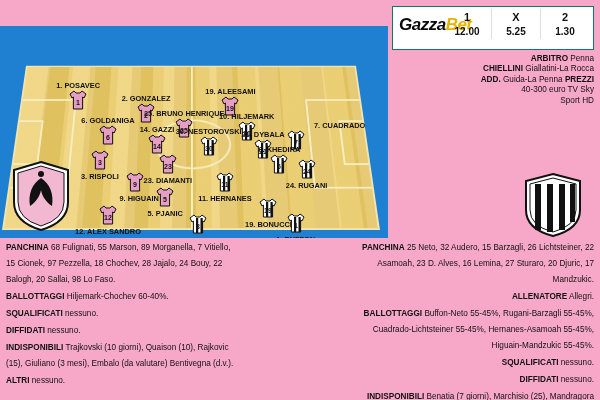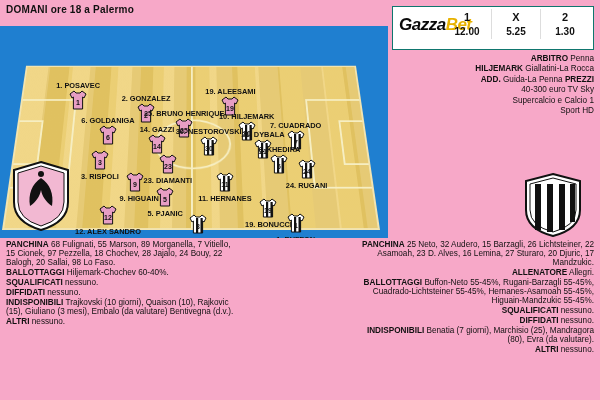--- a/index.html
+++ b/index.html
@@ -67,33 +67,32 @@
   
   .refblock{position:absolute;right:6px;top:54px;width:200px;text-align:right;font-size:8.2px;color:#111;line-height:10.4px;}
   .refblock b{font-weight:bold;}
   .refblock .row{margin-bottom:0px;}
 
   
   .crest-left{position:absolute;left:10px;top:160px;width:62px;height:72px;}
   .crest-right{position:absolute;right:16px;top:172px;width:62px;height:66px;}
 
   
-  .col{position:absolute;font-size:8.2px;line-height:9px;color:#111;}
+  .col{position:absolute;font-size:8.2px;line-height:16px;color:#111;}
   .col-left{left:6px;top:240px;width:232px;text-align:left;}
   .col-right{right:6px;top:240px;width:232px;text-align:right;}
   .col b{font-weight:bold;}
   .col .blk{margin-bottom:1px;}
 </style>
 </head>
 <body>
 
 <div class="page">
 
   <div class="header">
-    <div class="hdr-line1">DOMANI ore 18 a Palermo</div>
   </div>
 
   <div class="pitch-wrap">
     <div class="pitch">
       <div class="field">
         <div class="field-stripes"></div>
         <div class="fg">
           <div class="box-left"></div>
           <div class="box-left-sm"></div>
           <div class="box-right"></div>
@@ -239,21 +238,21 @@
         </div>
         <div class="player" style="left: 295.68px; top: 115.28px;">
           <div class="shirt">
             <svg width="18" height="20" viewBox="0 0 18 20">
               <path d="M5 1 L7 3 L11 3 L13 1 L17 4 L15 8 L13.6 7 L13.6 19 L4.4 19 L4.4 7 L3 8 L1 4 Z" fill="#ffffff" stroke="#111" stroke-width="1"></path>
               <rect x="7" y="4" width="2.2" height="15" fill="#111"></rect>
               <rect x="11.5" y="4" width="2.2" height="15" fill="#111"></rect>
               <text x="9" y="15" font-size="7" font-family="Liberation Sans, sans-serif" font-weight="bold" fill="#111" text-anchor="middle">7</text>
             </svg>
           </div>
-          <div class="pname above" style="top: -20px;">7. CUADRADO</div>
+          <div class="pname above" style="top: -20px; margin-left: 44px;">7. CUADRADO</div>
         </div>
         <div class="player" style="left: 279.36px; top: 138.74px;">
           <div class="shirt">
             <svg width="18" height="20" viewBox="0 0 18 20">
               <path d="M5 1 L7 3 L11 3 L13 1 L17 4 L15 8 L13.6 7 L13.6 19 L4.4 19 L4.4 7 L3 8 L1 4 Z" fill="#ffffff" stroke="#111" stroke-width="1"></path>
               <rect x="7" y="4" width="2.2" height="15" fill="#111"></rect>
               <rect x="11.5" y="4" width="2.2" height="15" fill="#111"></rect>
               <text x="9" y="15" font-size="7" font-family="Liberation Sans, sans-serif" font-weight="bold" fill="#111" text-anchor="middle">6</text>
             </svg>
           </div>
@@ -332,24 +331,23 @@
         </div>
         <div class="odd">
           <div class="k">2</div>
           <div class="v">1.30</div>
         </div>
       </div>
   </div>
 
   <div class="refblock">
     <div class="row"><b>ARBITRO</b> <span>Penna</span></div>
-    <div class="row"><b>HILJEMARK</b> <span>Giallatini-La Rocca</span></div>
+    <div class="row"><b>CHIELLINI</b> <span>Giallatini-La Rocca</span></div>
     <div class="row"><b>ADD.</b> <span>Guida-La Penna</span> <b>PREZZI</b></div>
     <div class="row"><span>40-300 euro</span> <span>TV Sky</span></div>
-    <div class="row"><span>Supercalcio e Calcio 1</span></div>
     <div class="row"><span>Sport HD</span></div>
   </div>
 
   <div class="crest-left">
     <svg viewBox="0 0 62 72" width="62" height="72">
       <path d="M31 2 L58 10 L58 42 Q58 62 31 70 Q4 62 4 42 L4 10 Z" fill="#ffffff" stroke="#111" stroke-width="2"></path>
       <path d="M31 6 L54 13 L54 42 Q54 59 31 66 Q8 59 8 42 L8 13 Z" fill="#f2b8d2" stroke="#111" stroke-width="1"></path>
       <path d="M31 18 C22 24 18 34 20 46 C26 42 30 36 31 30 C32 36 36 42 42 46 C44 34 40 24 31 18 Z" fill="#111"></path>
       <circle cx="31" cy="14" r="3" fill="#111"></circle>
     </svg>

